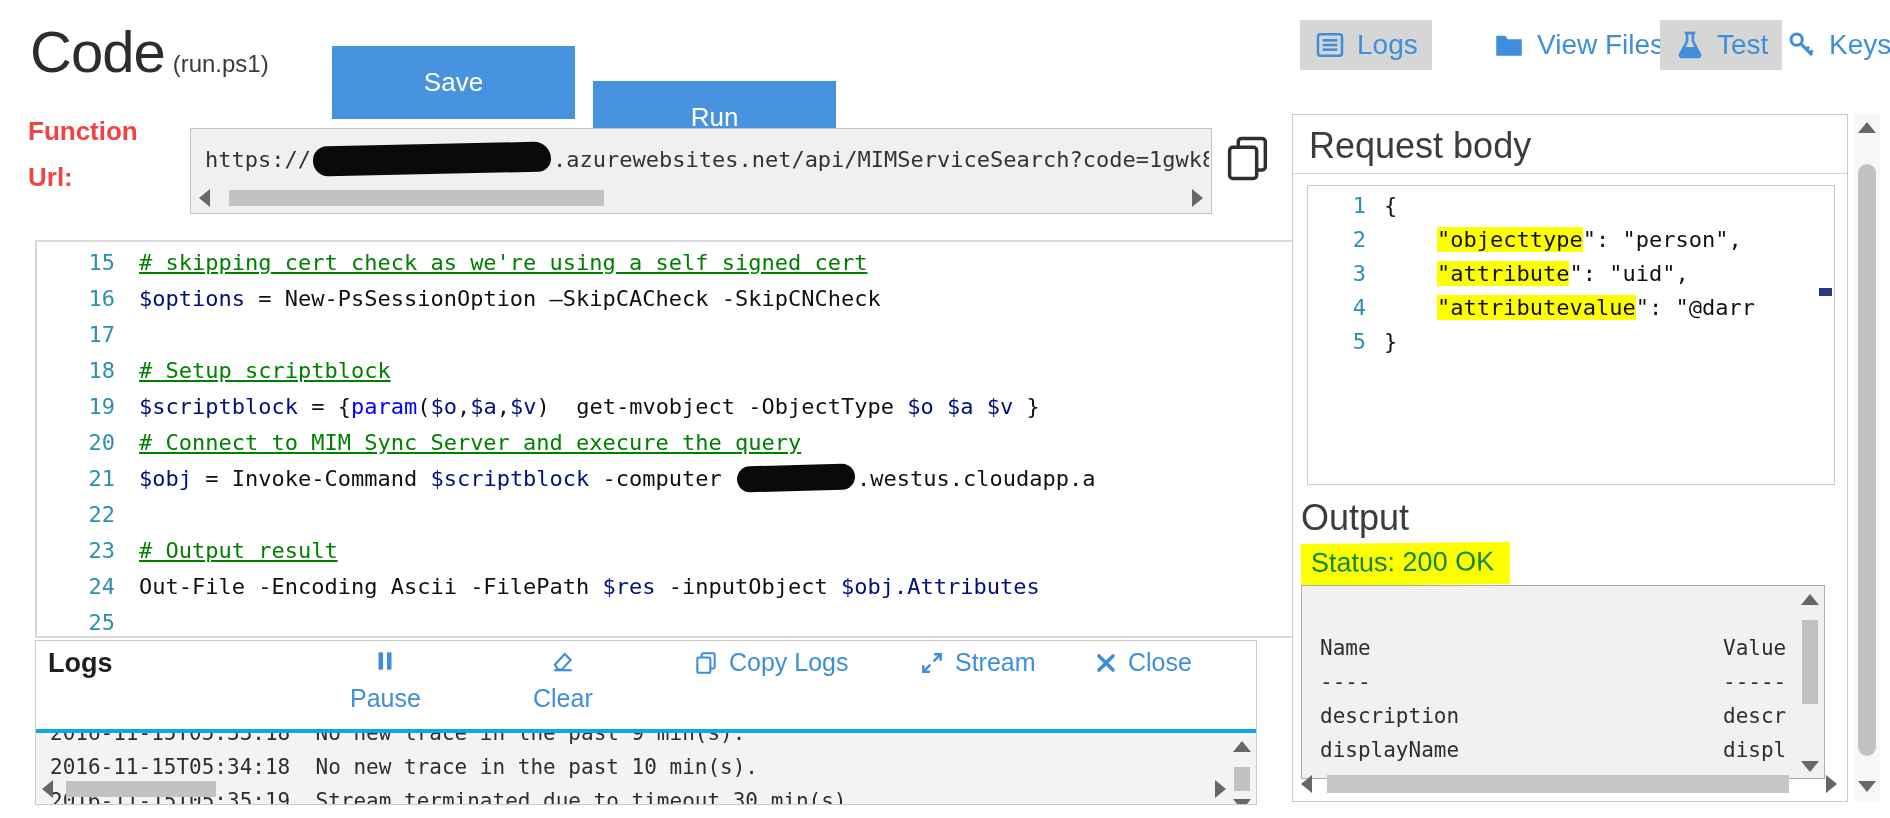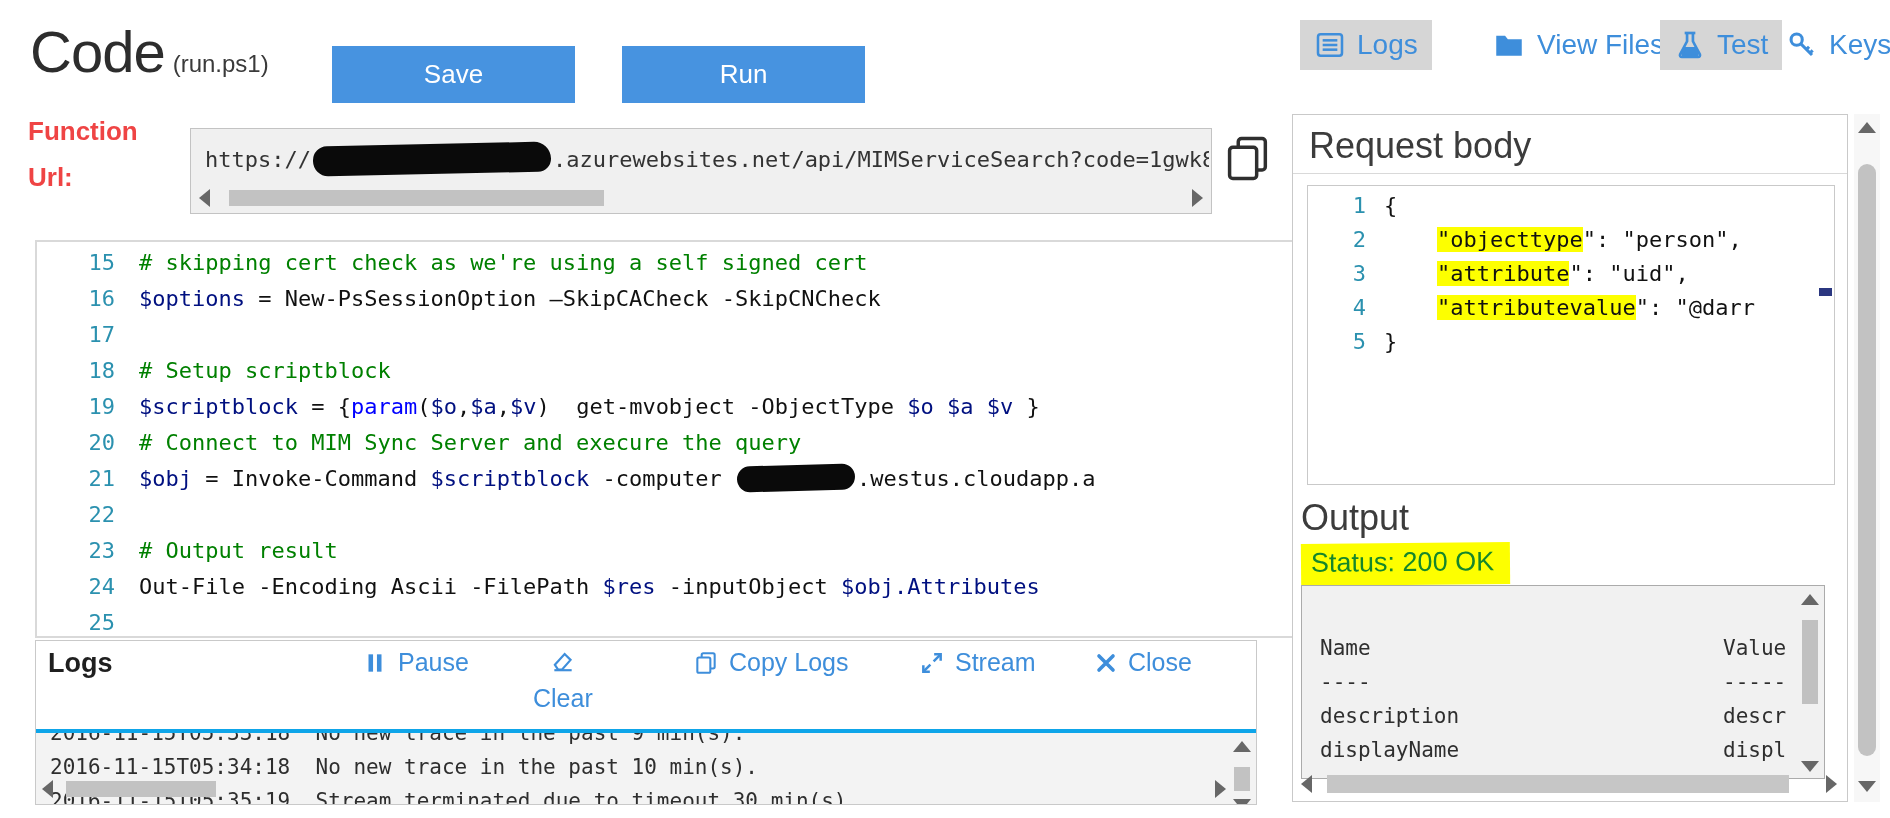--- a/index.html
+++ b/index.html
@@ -2,23 +2,23 @@
 <html><head>
 <meta charset="utf-8">
 <style>
   html,body{margin:0;padding:0;background:#fff;}
   .screen{position:relative;width:1890px;height:818px;background:#fff;overflow:hidden;
           font-family:"Liberation Sans",sans-serif;color:#222;cursor:default;}
   
   .page-title{position:absolute;left:30px;top:18px;white-space:nowrap;text-align:right;}
   .page-title .t{font-size:58px;font-weight:300;color:#2d2d2d;letter-spacing:-1px;}
   .page-title .file{font-size:24px;color:#3a3a3a;margin-left:8px;}
-  .btn-primary{position:absolute;top:46px;width:243px;height:57px;background:#4793e0;border:none;
+  .btn-primary{position:absolute;top:46px;width:243px;height:73px;background:#4793e0;border:none;
                color:#fff;font-size:26px;font-family:"Liberation Sans",sans-serif;cursor:pointer;}
-  .btn-save{left:332px;} .btn-run{left:622px;}
+  .btn-save{left:332px;} .btn-run{left:593px;margin-top:35px;}
   .top-action{position:absolute;top:20px;height:50px;display:flex;align-items:center;gap:11px;
               color:#3e8edb;font-size:28px;padding:0 14px;cursor:pointer;white-space:nowrap;}
   .top-action.active{background:#d6d6d6;}
   .icon{display:inline-flex;align-items:center;justify-content:center;line-height:0;}
   .icon svg{display:block;}
   
   .fn-label{position:absolute;left:28px;top:108px;font-size:26px;font-weight:700;color:#ef4444;line-height:46px;}
   .url-box{position:absolute;left:190px;top:128px;width:1022px;height:86px;background:#f0f0f0;
            border:1px solid #c3c3c3;box-sizing:border-box;}
   .url-text{position:absolute;left:14px;top:12px;right:2px;height:36px;display:flex;align-items:center;
@@ -38,21 +38,21 @@
   .arr-down{border-width:11px 9px 0 9px;border-color:#676767 transparent transparent transparent;}
   .url-scroll{left:8px;right:8px;bottom:5px;height:20px;}
   .url-scroll .arr-left{left:0;top:1px;} .url-scroll .arr-right{right:0;top:1px;}
   .copy-btn{position:absolute;left:1222px;top:130px;width:54px;height:58px;color:#2f2f2f;cursor:pointer;}
   
   .code-editor{position:absolute;left:35px;top:240px;width:1338px;height:398px;background:#fff;
                border:2px solid #d9d9d9;box-sizing:border-box;overflow:hidden;padding-top:2px;}
   .code-line{display:flex;height:36px;align-items:center;font-family:"DejaVu Sans Mono",monospace;
              font-size:22px;white-space:pre;}
   .code-line .ln{width:78px;text-align:right;padding-right:24px;color:#2b91af;flex:none;}
-  .tok-comment{color:#008000;} .tok-variable{color:#001080;} .tok-keyword{color:#0000ff;} .tok-plain{color:#111;}
+  .tok-comment{color:#008000;text-decoration:underline;} .tok-variable{color:#001080;} .tok-keyword{color:#0000ff;} .tok-plain{color:#111;}
   .ruler-mark{position:absolute;right:3px;width:13px;height:7px;background:#2b3780;}
   
   .logs-panel{position:absolute;left:35px;top:640px;width:1222px;height:165px;background:#fff;
               border:1px solid #c9c9c9;box-sizing:border-box;}
   .logs-toolbar{position:relative;height:48px;background:#fff;}
   .logs-title{position:absolute;left:12px;top:7px;font-size:27px;font-weight:700;color:#1f1f1f;}
   .logs-action{position:absolute;top:7px;display:flex;align-items:center;gap:10px;color:#3e8edb;
                font-size:25px;cursor:pointer;white-space:nowrap;}
   .log-area{position:absolute;left:0;right:0;top:48px;bottom:0;background:#f3f3f3;border-top:4px solid #0ea5e9;
             overflow:hidden;font-family:"DejaVu Sans Mono",monospace;font-size:21px;color:#2e2e2e;margin-top:40px;}
@@ -187,21 +187,21 @@
         <div class="code-line"><span class="ln">25</span></div>
       </div>
     <span class="ruler-mark" style="top:8px;"></span>
     <span class="ruler-mark" style="top:275px;"></span>
   </div>
 
   <div class="logs-panel">
     <div class="logs-toolbar">
       <span class="logs-title">Logs</span>
       <div id="logs-actions">
-          <div class="logs-action" style="left: 326px;">
+          <div class="logs-action" style="left: 314px; flex-direction: column;">
             <span class="icon">
               <svg width="26" height="26" viewBox="0 0 24 24" fill="currentColor">
                 <rect x="6" y="4" width="4.2" height="16"></rect>
                 <rect x="13.8" y="4" width="4.2" height="16"></rect>
               </svg>
             </span>
             <span>Pause</span>
           </div>
           <div class="logs-action" style="left: 497px; flex-direction: column;">
             <span class="icon">

